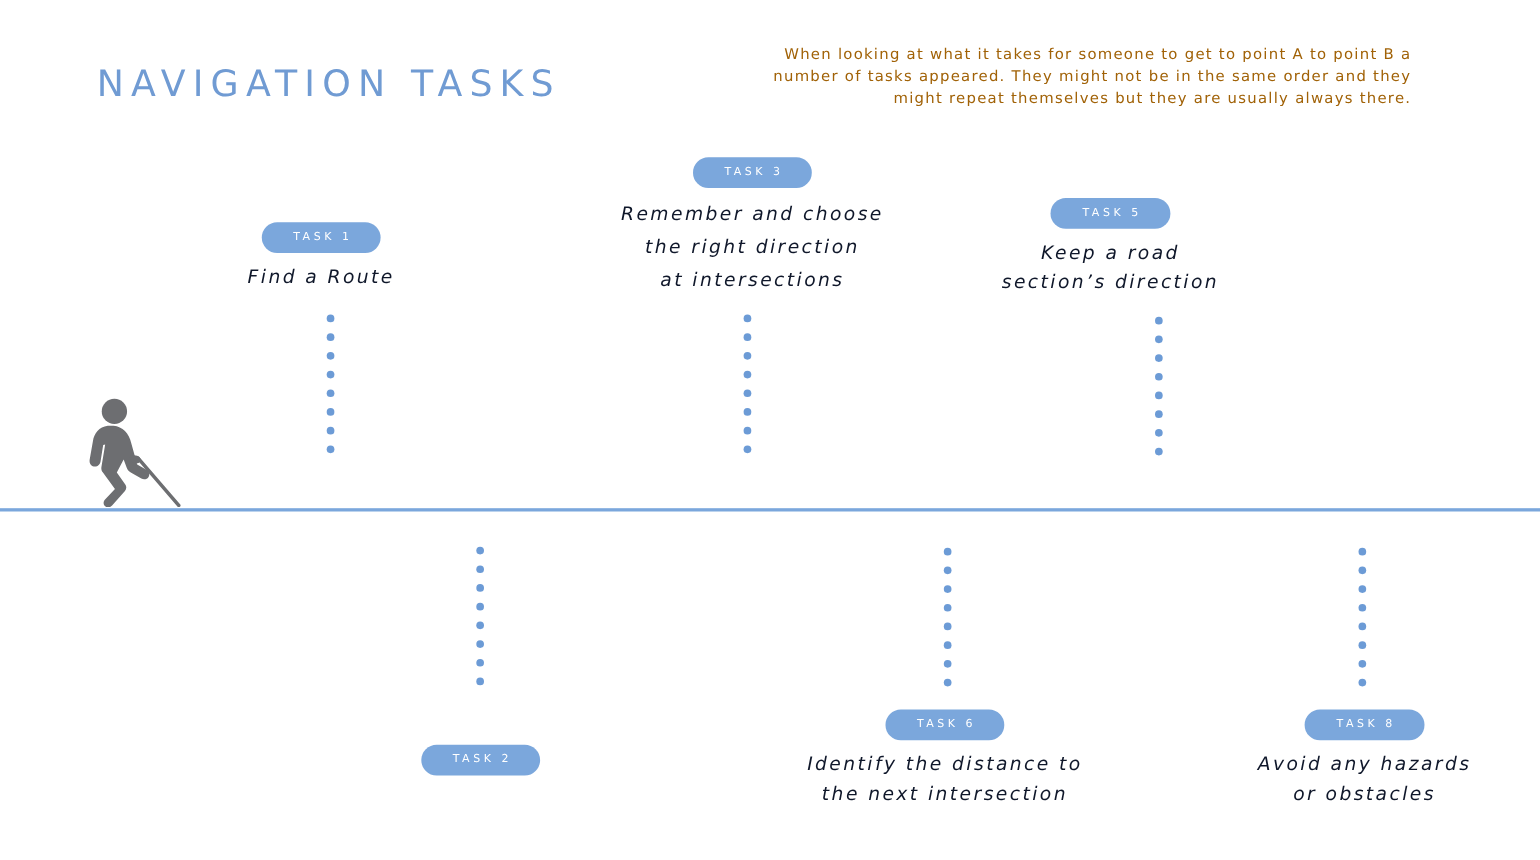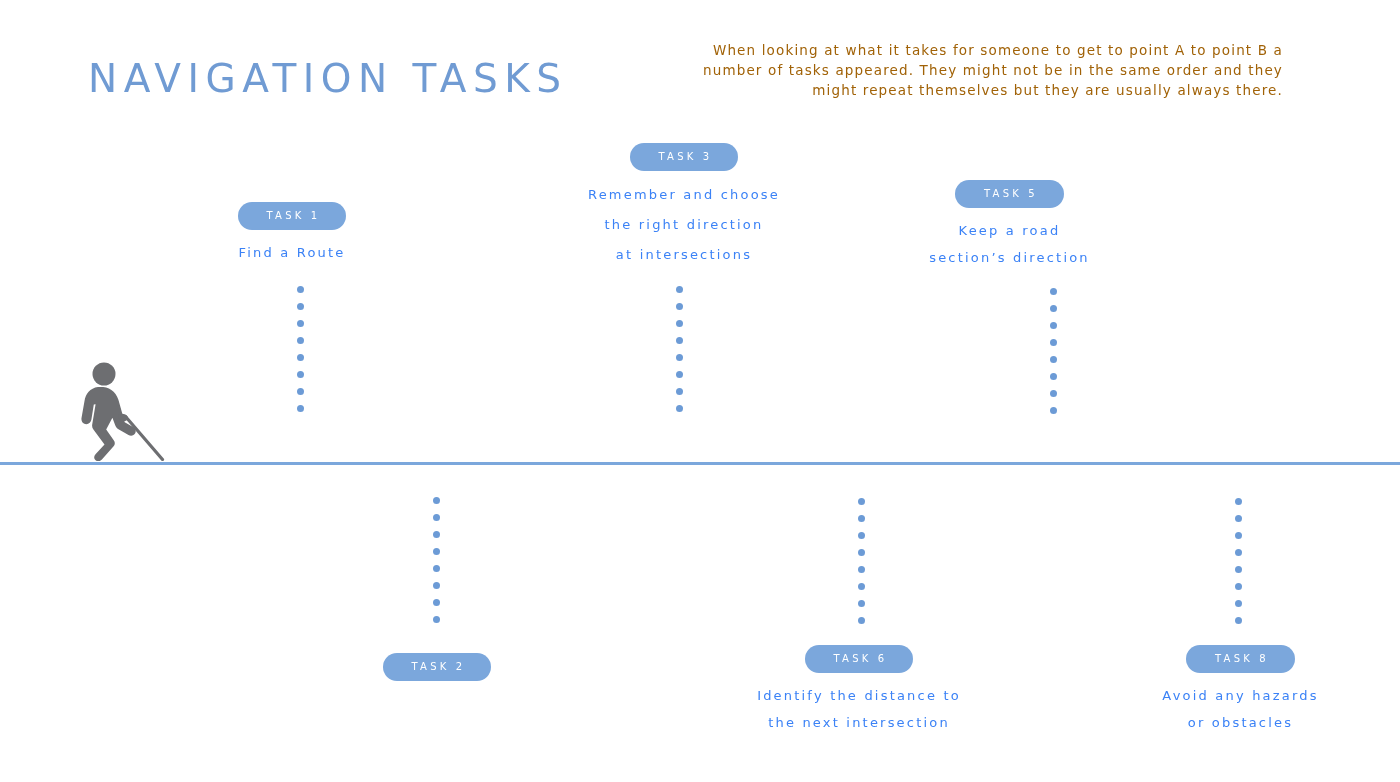--- a/index.html
+++ b/index.html
@@ -20,21 +20,21 @@
     position: absolute;
     inset: 0;
   }
 
   
   .page-title {
     position: absolute;
     left: 88px;
     top: 56px;
     font-family: "DejaVu Sans", sans-serif;
-    font-size: 39px;
+    font-size: 33px;
     font-weight: 400;
     letter-spacing: 6.5px;
     color: #709BD3;
     white-space: nowrap;
   }
 
   .intro {
     position: absolute;
     left: 683px;
     top: 40px;
@@ -79,25 +79,26 @@
     font-family: "DejaVu Sans", sans-serif;
     font-size: 10px;
     letter-spacing: 3.2px;
     padding: 5px 26px 6px 29px;
     line-height: 17px;
     white-space: nowrap;
   }
   .task-label {
     margin-top: 9px;
     font-family: "DejaVu Sans", sans-serif;
-    font-size: 13px;
+    font-size: 17px;
     line-height: 27px;
     letter-spacing: 2.2px;
-    color: #3b82f6;
+    color: #0f172a;
     white-space: pre-line;
+    font-style: italic;
   }
   .task-label.wide { line-height: 30px; }
 
   
   .dots {
     position: absolute;
     display: flex;
     flex-direction: column;
     align-items: center;
     gap: 10px;
@@ -190,21 +191,21 @@
   <div class="dots" style="left:433px; top:497px;">
     <span class="dot"></span>
     <span class="dot"></span>
     <span class="dot"></span>
     <span class="dot"></span>
     <span class="dot"></span>
     <span class="dot"></span>
     <span class="dot"></span>
     <span class="dot"></span>
   </div>
-  <div class="task" style="left:312px; top:653px; width:250px;">
+  <div class="task" style="left:312px; top:677px; width:250px;">
     <div class="badge">TASK 2</div>
   </div>
 
   <div class="dots" style="left:858px; top:498px;">
     <span class="dot"></span>
     <span class="dot"></span>
     <span class="dot"></span>
     <span class="dot"></span>
     <span class="dot"></span>
     <span class="dot"></span>

